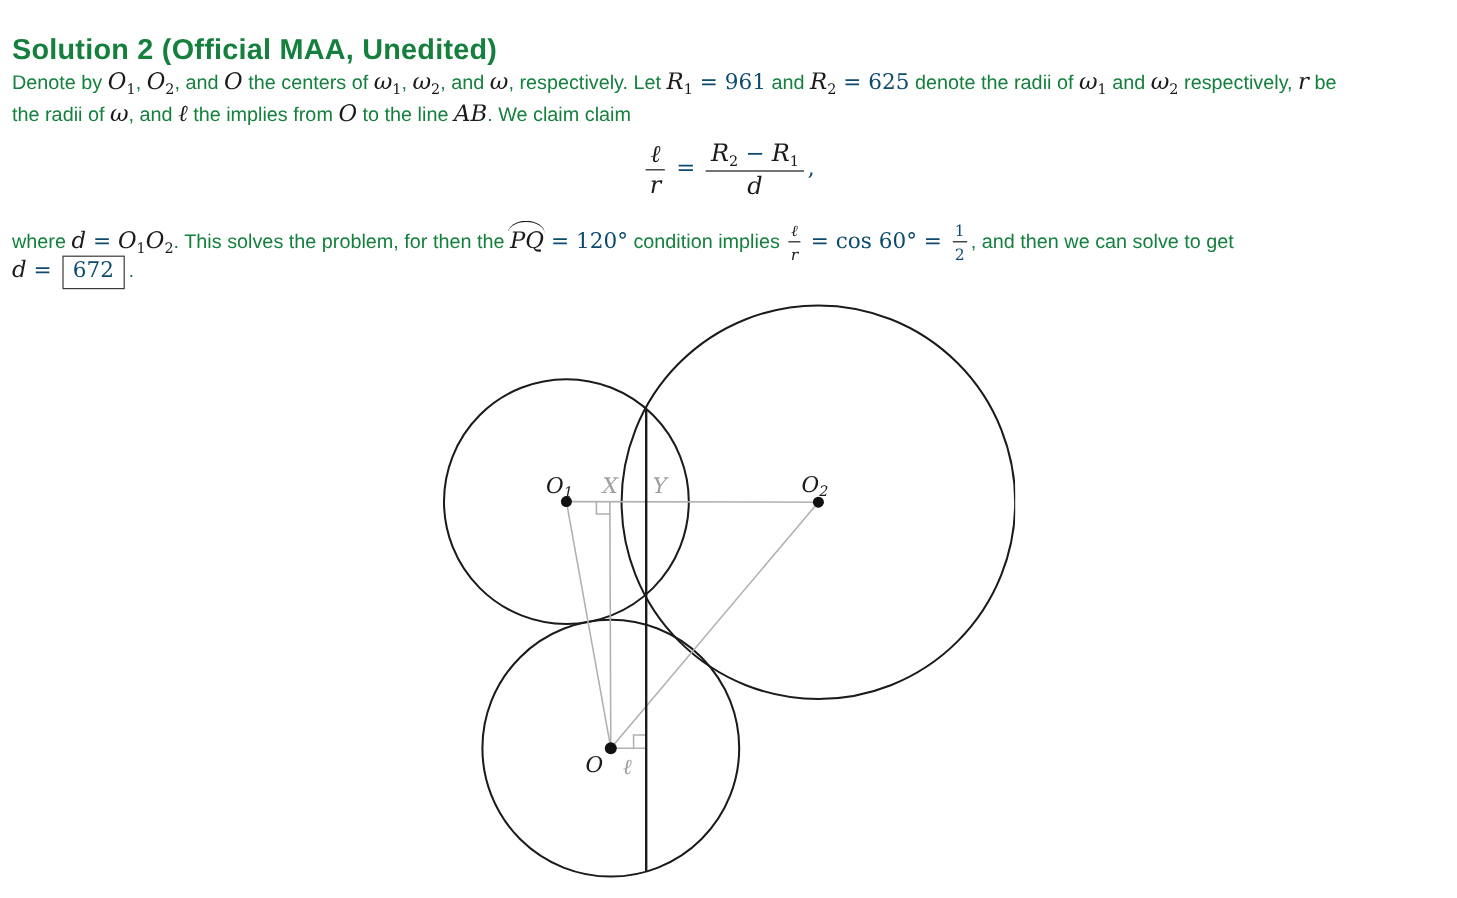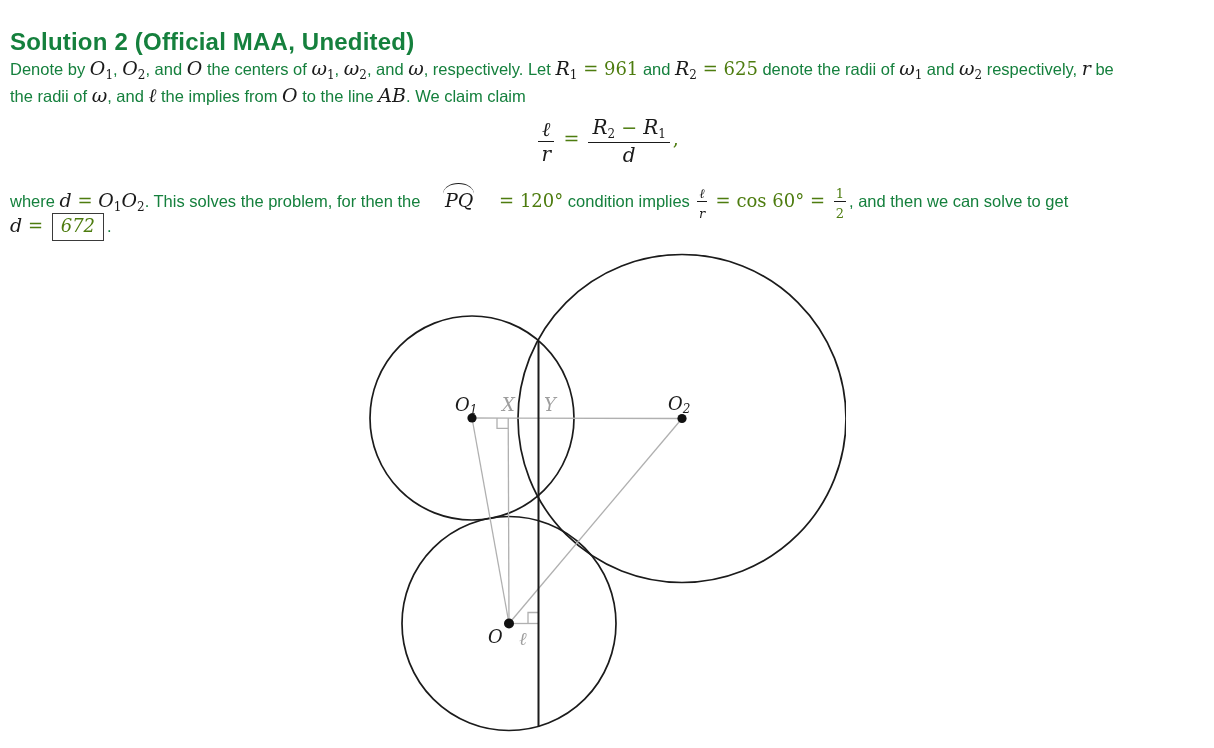--- a/index.html
+++ b/index.html
@@ -7,38 +7,38 @@
     width:1214px;height:748px;overflow:hidden;background:#ffffff;
     font-family:"Liberation Sans",sans-serif;color:#333333;position:relative;
   }
   .heading{
     position:absolute;left:10px;top:8px;font-size:24px;font-weight:bold;
     color:#15803d;letter-spacing:0.2px;
   }
   .line{position:absolute;left:10px;white-space:nowrap;font-size:16.5px;}
   .r{font-family:"Liberation Sans",sans-serif;color:#15803d;}
   .m{font-family:"DejaVu Serif",serif;font-style:italic;font-size:19px;color:#1a1a1a;}
-  .n{font-family:"DejaVu Serif",serif;font-style:normal;font-size:18px;color:#4d7c0f;}
+  .n{font-family:"DejaVu Serif",serif;font-style:normal;font-size:18px;color:#0c4a6e;}
   .sub{font-family:"DejaVu Serif",serif;font-style:normal;font-size:12px;vertical-align:-4px;}
   .frac{display:inline-block;text-align:center;vertical-align:middle;margin:0 3px;line-height:1.1;}
   .frac .num{display:block;border-bottom:1.3px solid #1a1a1a;padding:0 4px 1px;}
   .frac .den{display:block;padding-top:1px;}
   .frac.sm .m,.frac.sm .n{font-size:13px;}
   .frac.sm .num{padding:0 2px 0;}
   .eq-block{position:absolute;left:0;top:116px;width:1214px;text-align:center;}
   .eq-block .m{font-size:20px;}
   .eq-block .n{font-size:19px;}
-  .arc{position:relative;display:inline-block;margin:0 20px;}
+  .arc{position:relative;display:inline-block;margin:0 0;}
   .arc::before{
     content:"";position:absolute;left:-2px;right:-1px;top:-6px;height:10px;
     border-top:1.7px solid #1a1a1a;border-radius:50% 50% 0 0 / 100% 100% 0 0;
   }
   .boxed{
     display:inline-block;border:1.2px solid #3a3a3a;padding:1px 8px 3px;
-    margin:0 3px;line-height:22px;font-style:italic;
+    margin:0 3px;line-height:22px;
   }
   .diagram{position:absolute;left:368px;top:250px;}
   .lbl{font-family:"DejaVu Serif",serif;font-style:italic;font-size:18px;}
   .lbl .ssub{font-size:12px;}
 </style>
 </head>
 <body>
 
 <h2 class="heading">Solution 2 (Official MAA, Unedited)</h2>
 

